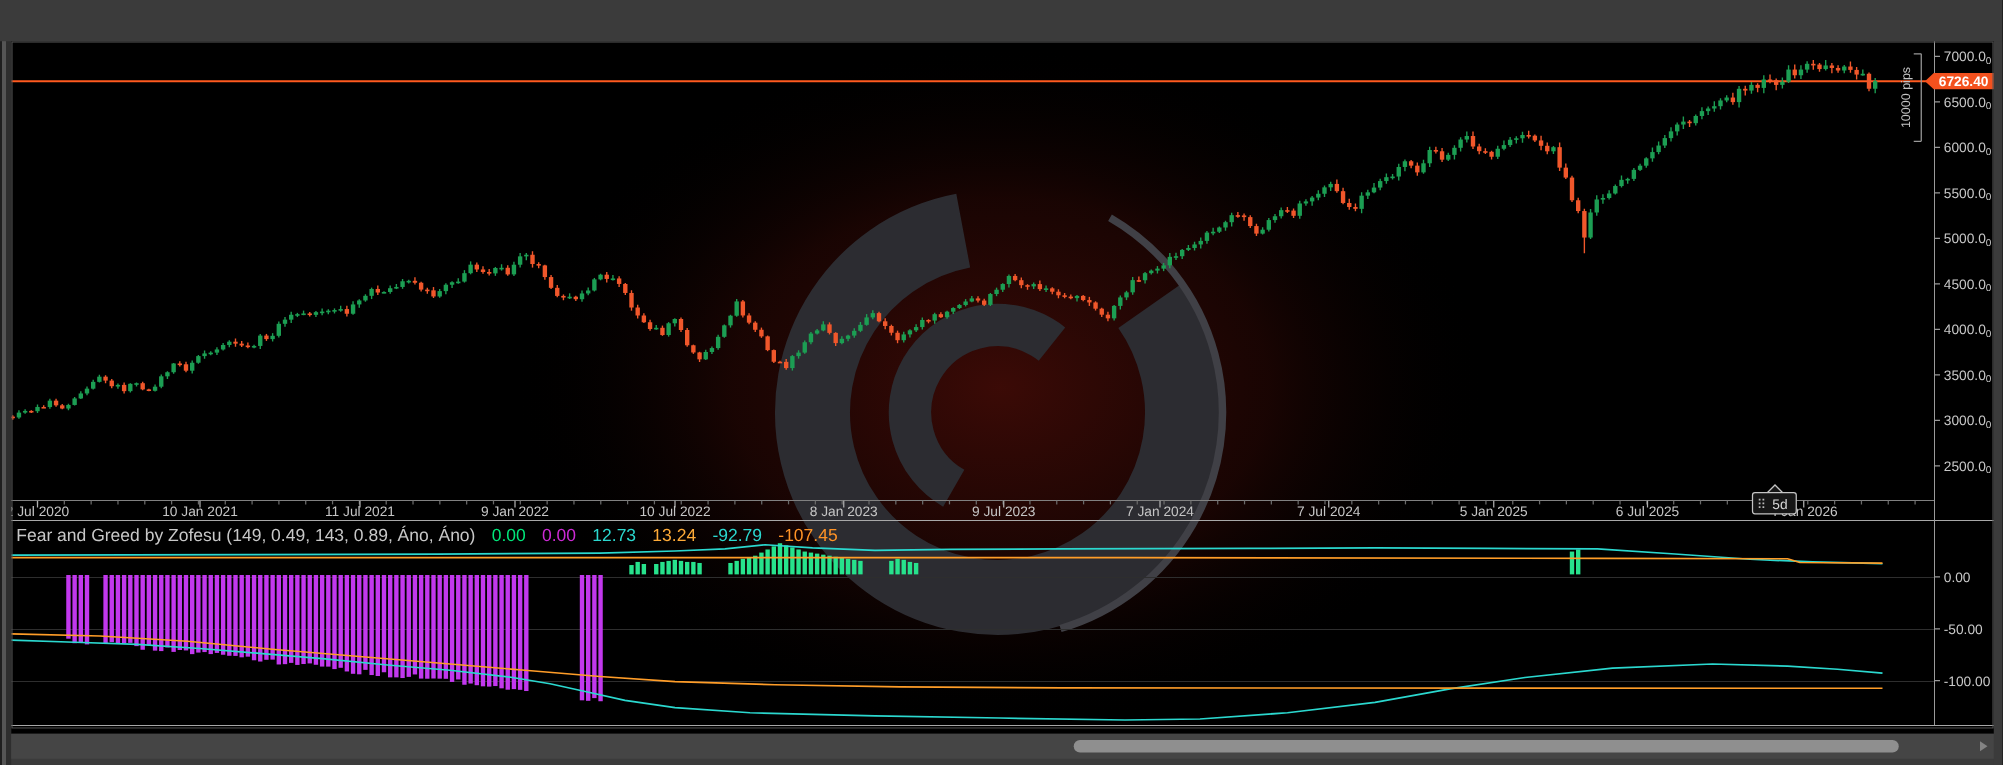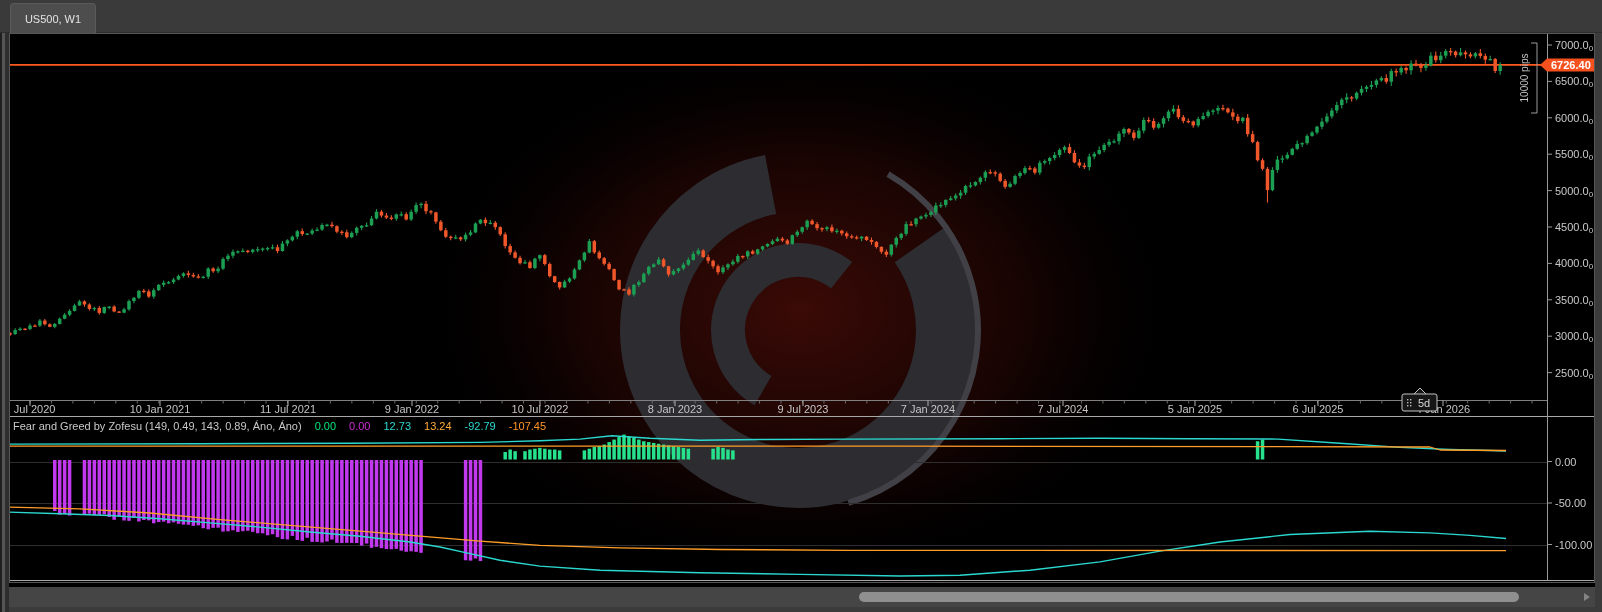--- a/index.html
+++ b/index.html
@@ -8,40 +8,35 @@
   .tabbar{position:absolute;left:0;top:0;width:1602px;height:33px;background:#3a3a3a;
           border-bottom:1px solid #2e2e2e;box-sizing:border-box;}
   .tab{position:absolute;left:10px;top:3px;width:84px;height:30px;background:#4d4d4d;
        border:1px solid #5a5a5a;border-bottom:none;border-radius:4px 4px 0 0;
        color:#e3e3e3;font-size:11px;display:flex;align-items:center;justify-content:center;}
   .frame-left{position:absolute;left:0;top:33px;width:9px;height:579px;
        background:linear-gradient(90deg,#1f1f1f 0 2px,#555 2px 5px,#2e2e2e 5px 9px);}
   .frame-right{position:absolute;left:1595px;top:33px;width:7px;height:579px;background:#3b3b3b;}
   .chart-area{position:absolute;left:9px;top:33px;width:1586px;height:550px;background:#000;}
   .below-chart{position:absolute;left:9px;top:583px;width:1586px;height:4px;background:#000;}
-  .ind-header{position:absolute;left:13px;top:420px;height:14px;font-size:11px;color:#c8c8c8;
+  .ind-header{position:absolute;left:13px;top:420px;height:14px;font-size:14px;color:#c8c8c8;
        white-space:nowrap;z-index:5;}
   .ind-header .val{margin-left:13px;}
   .scrollbar{position:absolute;left:9px;top:587px;width:1586px;height:20px;background:#454545;}
   .scroll-thumb{position:absolute;left:850px;top:5px;width:660px;height:10px;border-radius:5px;background:#8f8f8f;}
   .scroll-arrow{position:absolute;right:5px;top:6px;width:0;height:0;
        border-top:4px solid transparent;border-bottom:4px solid transparent;border-left:6px solid #848484;}
   svg{position:absolute;left:0;top:0;}
   svg text{font-family:"Liberation Sans",sans-serif;}
 </style>
 </head>
 <body>
 
 <div class="stage">
 
-  <div class="tabbar">
-    <div class="tab">
-      <span>US500, W1</span>
-    </div>
-  </div>
 
   <div class="frame-left"></div>
   <div class="frame-right"></div>
 
   <div class="chart-area">
     <svg id="chart" width="1586" height="550" viewBox="9 33 1586 550">
         <rect x="9" y="33" width="1586" height="550" fill="#000"></rect>
         <defs>
           <radialGradient id="wmg">
             <stop offset="0" stop-color="#4a0d08" stop-opacity="0.8"></stop>

